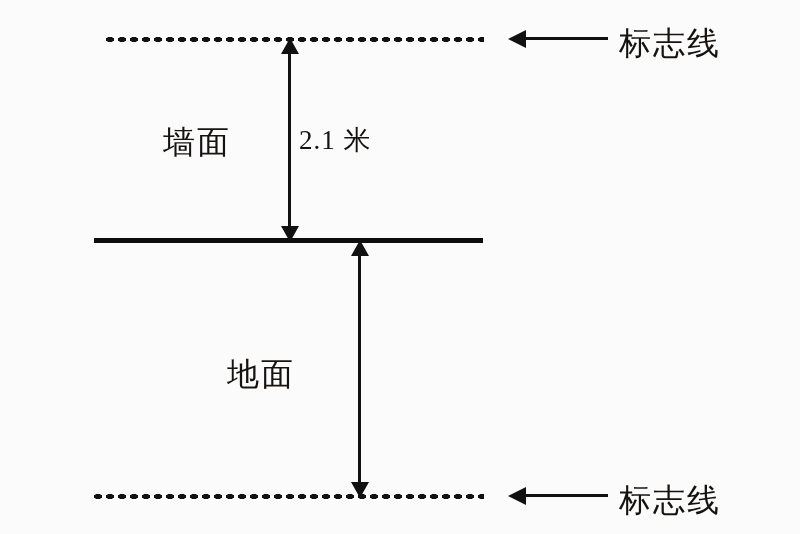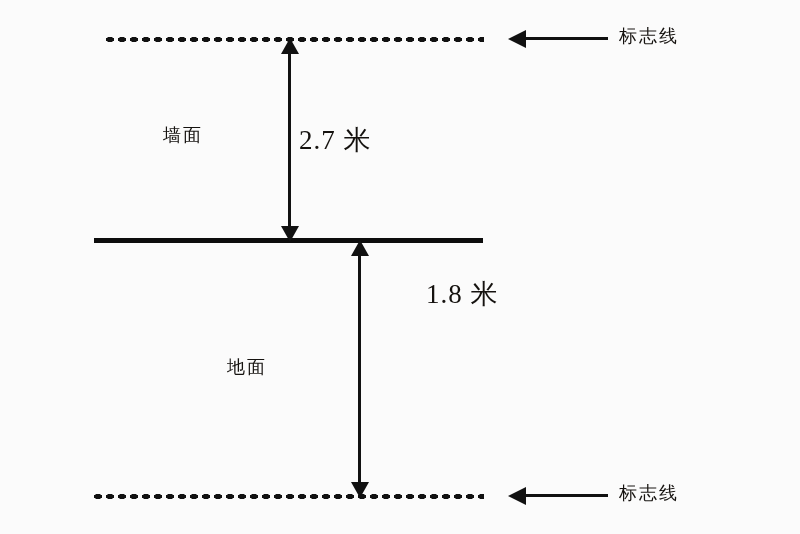--- a/index.html
+++ b/index.html
@@ -94,21 +94,21 @@
 
   
   .label {
     position: absolute;
     color: #15120f;
     white-space: nowrap;
     line-height: 1;
   }
   .label-cn {
     font-family: "DejaVu Sans", "Liberation Sans", sans-serif;
-    font-size: 18px;
+    font-size: 32px;
     letter-spacing: 2px;
   }
   .label-dim {
     font-family: "Liberation Serif", "DejaVu Serif", serif;
     font-size: 27px;
     letter-spacing: 1px;
   }
 
   #label-wall    { left: 163px; top: 126px; }
   #label-ground  { left: 227px; top: 358px; }
@@ -147,21 +147,20 @@
 
   <div class="callout-arrow" id="callout-bottom">
     <div class="head"></div>
     <div class="shaft"></div>
   </div>
 
   <div class="label label-cn" id="label-wall">墙面</div>
 
   <div class="label label-cn" id="label-ground">地面</div>
 
-  <div class="label label-dim" id="label-dim-upper">2.7 米</div>
+  <div class="label label-dim" id="label-dim-upper">2.1 米</div>
 
-  <div class="label label-dim" id="label-dim-lower">1.8 米</div>
 
   <div class="label label-cn" id="label-mark-top">标志线</div>
 
   <div class="label label-cn" id="label-mark-bottom">标志线</div>
 
 </div>
 
 </body></html>

